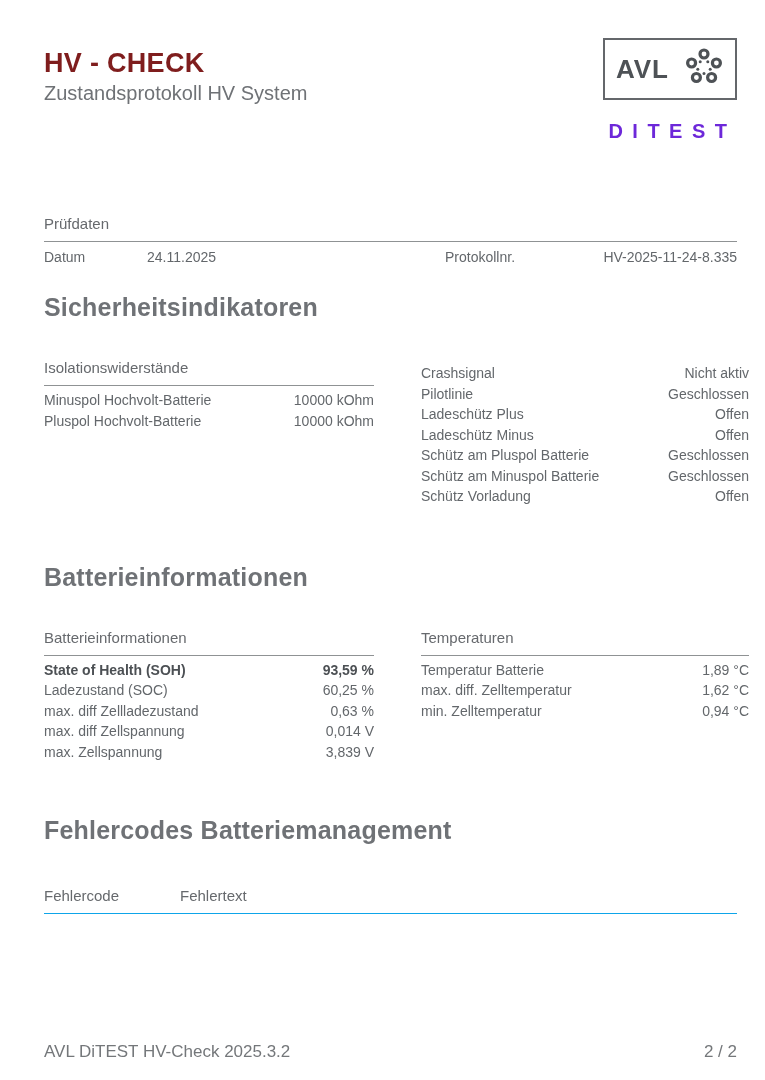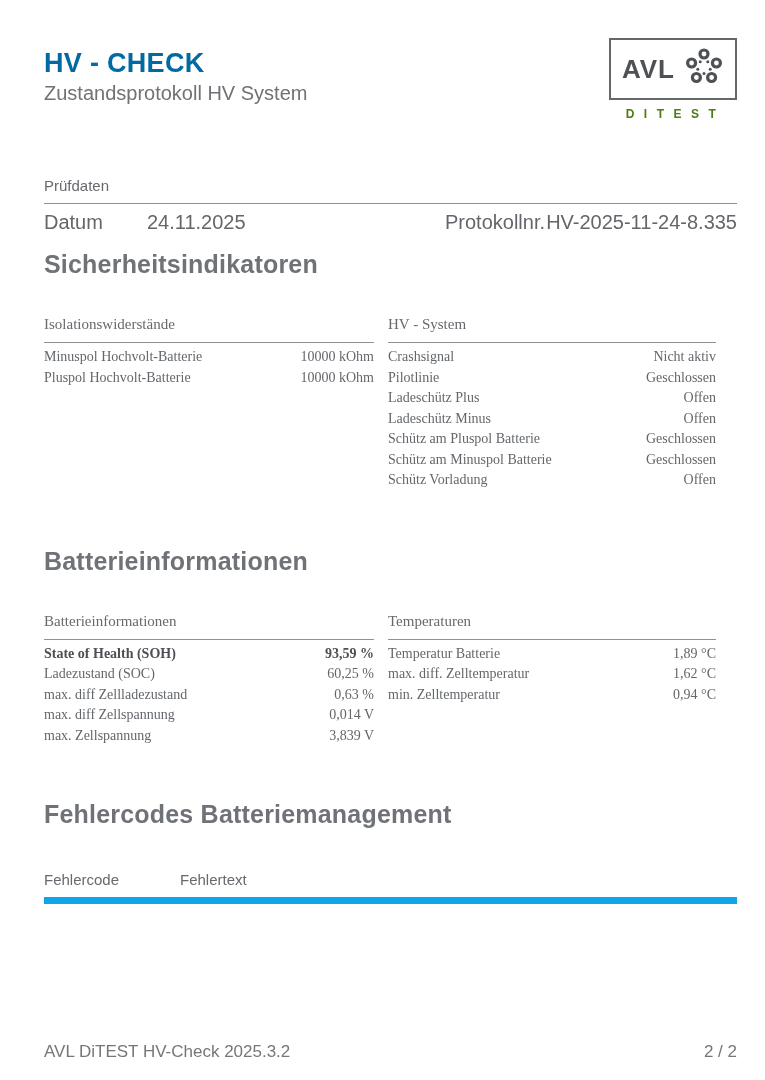--- a/index.html
+++ b/index.html
@@ -10,59 +10,59 @@
     background:#ffffff;
     box-sizing:border-box;
     padding:44px 28px 0 44px;
     font-family:"Liberation Sans", sans-serif;
     color:#63676b;
     overflow:hidden;
   }
 
   
   .header { display:flex; justify-content:space-between; align-items:flex-start; }
-  .doc-title { font-size:27px; font-weight:700; color:#0369a1; margin:4px 0 3px; letter-spacing:0.3px; }
+  .doc-title { font-size:27px; font-weight:700; color:#7f1d1d; margin:4px 0 3px; letter-spacing:0.3px; }
   .doc-subtitle { font-size:20px; color:#6f7276; }
 
   .logo { text-align:center; margin-top:-6px; }
   .logo-box {
     border:2px solid #64676b;
     padding:7px 11px;
-    display:flex; align-items:center; gap:9px;
+    display:flex; align-items:center; gap:15px;
     background:#fff;
   }
   .logo-avl { font-size:26px; font-weight:700; letter-spacing:1px; color:#4e5256; line-height:1; }
-  .logo-ditest { margin-top:7px; font-size:12px; font-weight:600; letter-spacing:9.5px; text-indent:5px; color:#4d7c0f; }
+  .logo-ditest { margin-top:20px; font-size:20px; font-weight:600; letter-spacing:9.5px; text-indent:5px; color:#6d28d9; }
 
   
   .tbl-label { font-size:15px; color:#66696d; padding-bottom:9px; border-bottom:1px solid #8f9294; }
 
   
-  .pruefdaten { margin-top:56px; }
-  .pd-row { display:flex; padding-top:7px; font-size:20px; }
+  .pruefdaten { margin-top:72px; }
+  .pd-row { display:flex; padding-top:7px; font-size:14px; }
   .pd-datum-label { width:103px; }
   .pd-datum-value { width:298px; }
   .pd-proto-value { flex:1; text-align:right; }
 
   
-  .section-heading { font-size:25px; font-weight:700; color:#6f7276; margin-top:16px; letter-spacing:0.2px; }
-
-  
-  .cols { display:grid; grid-template-columns:330px 328px; column-gap:14px; margin-top:37px; align-items:start;font-family:Liberation Serif, serif; }
+  .section-heading { font-size:25px; font-weight:700; color:#6f7276; margin-top:28px; letter-spacing:0.2px; }
+
+  
+  .cols { display:grid; grid-template-columns:330px 328px; column-gap:47px; margin-top:37px; align-items:start; }
   .kv-rows { padding-top:4px; }
   .kv-row { display:flex; justify-content:space-between; font-size:14px; line-height:20.5px; }
   .kv-row .k { white-space:nowrap; }
   .kv-row .v { text-align:right; white-space:nowrap; }
   .bold-row { font-weight:700; color:#4c5054; }
 
   .mt-batt { margin-top:56px; }
   .mt-fehler { margin-top:54px; }
 
   
-  .fehler-header { display:flex; margin-top:42px; font-size:15px; color:#66696d; padding-bottom:9px; border-bottom:7px solid #0ea5e9; }
+  .fehler-header { display:flex; margin-top:42px; font-size:15px; color:#66696d; padding-bottom:9px; border-bottom:1px solid #0ea5e9; }
   .fehler-col-code { width:136px; }
 
   
   .footer {
     position:absolute; left:44px; right:28px; bottom:18px;
     display:flex; justify-content:space-between;
     font-size:17px; color:#74777a;
   }
 </style>
 </head>
@@ -122,21 +122,20 @@
           <span class="v">10000 kOhm</span>
         </div>
         <div class="kv-row">
           <span class="k">Pluspol Hochvolt-Batterie</span>
           <span class="v">10000 kOhm</span>
         </div>
       </div>
     </div>
 
     <div>
-      <div class="tbl-label">HV - System</div>
       <div class="kv-rows">
         <div class="kv-row">
           <span class="k">Crashsignal</span>
           <span class="v">Nicht aktiv</span>
         </div>
         <div class="kv-row">
           <span class="k">Pilotlinie</span>
           <span class="v">Geschlossen</span>
         </div>
         <div class="kv-row">

